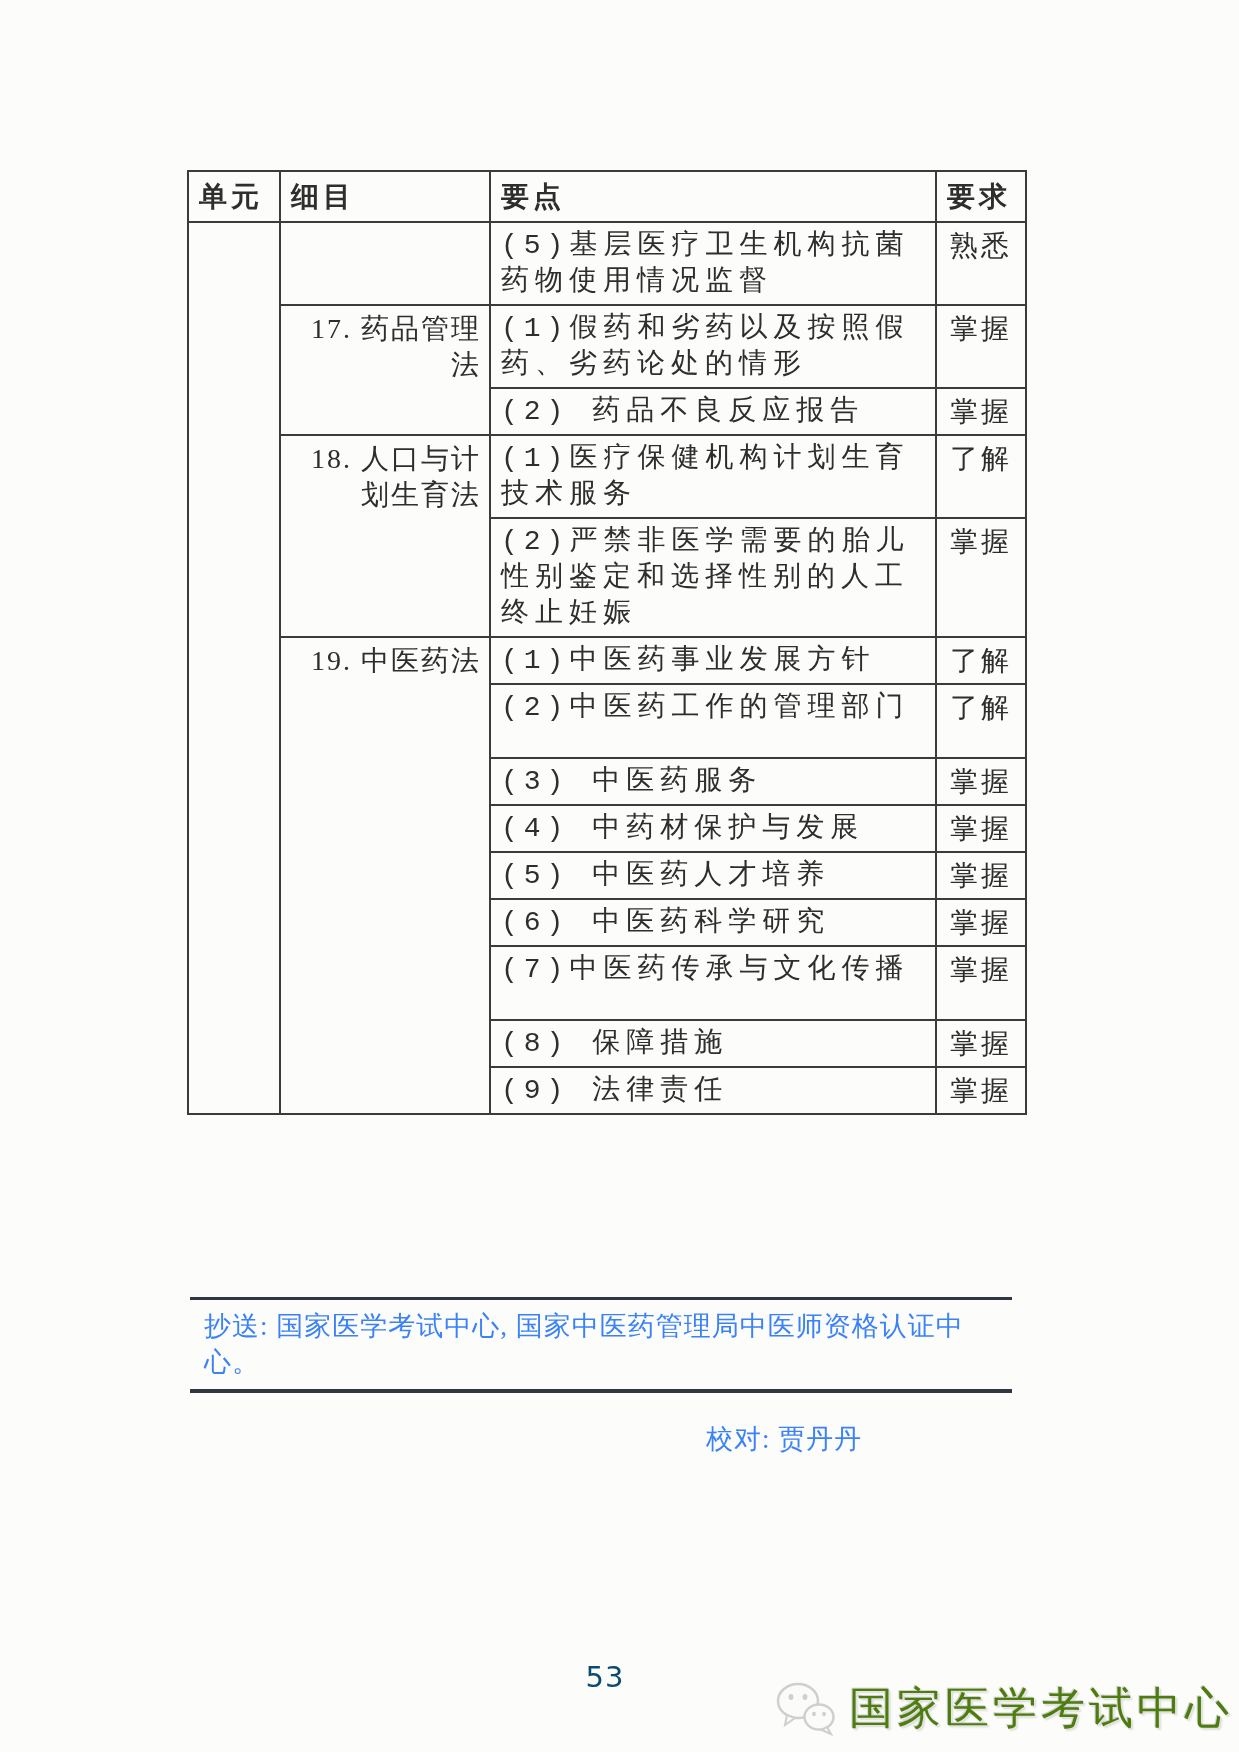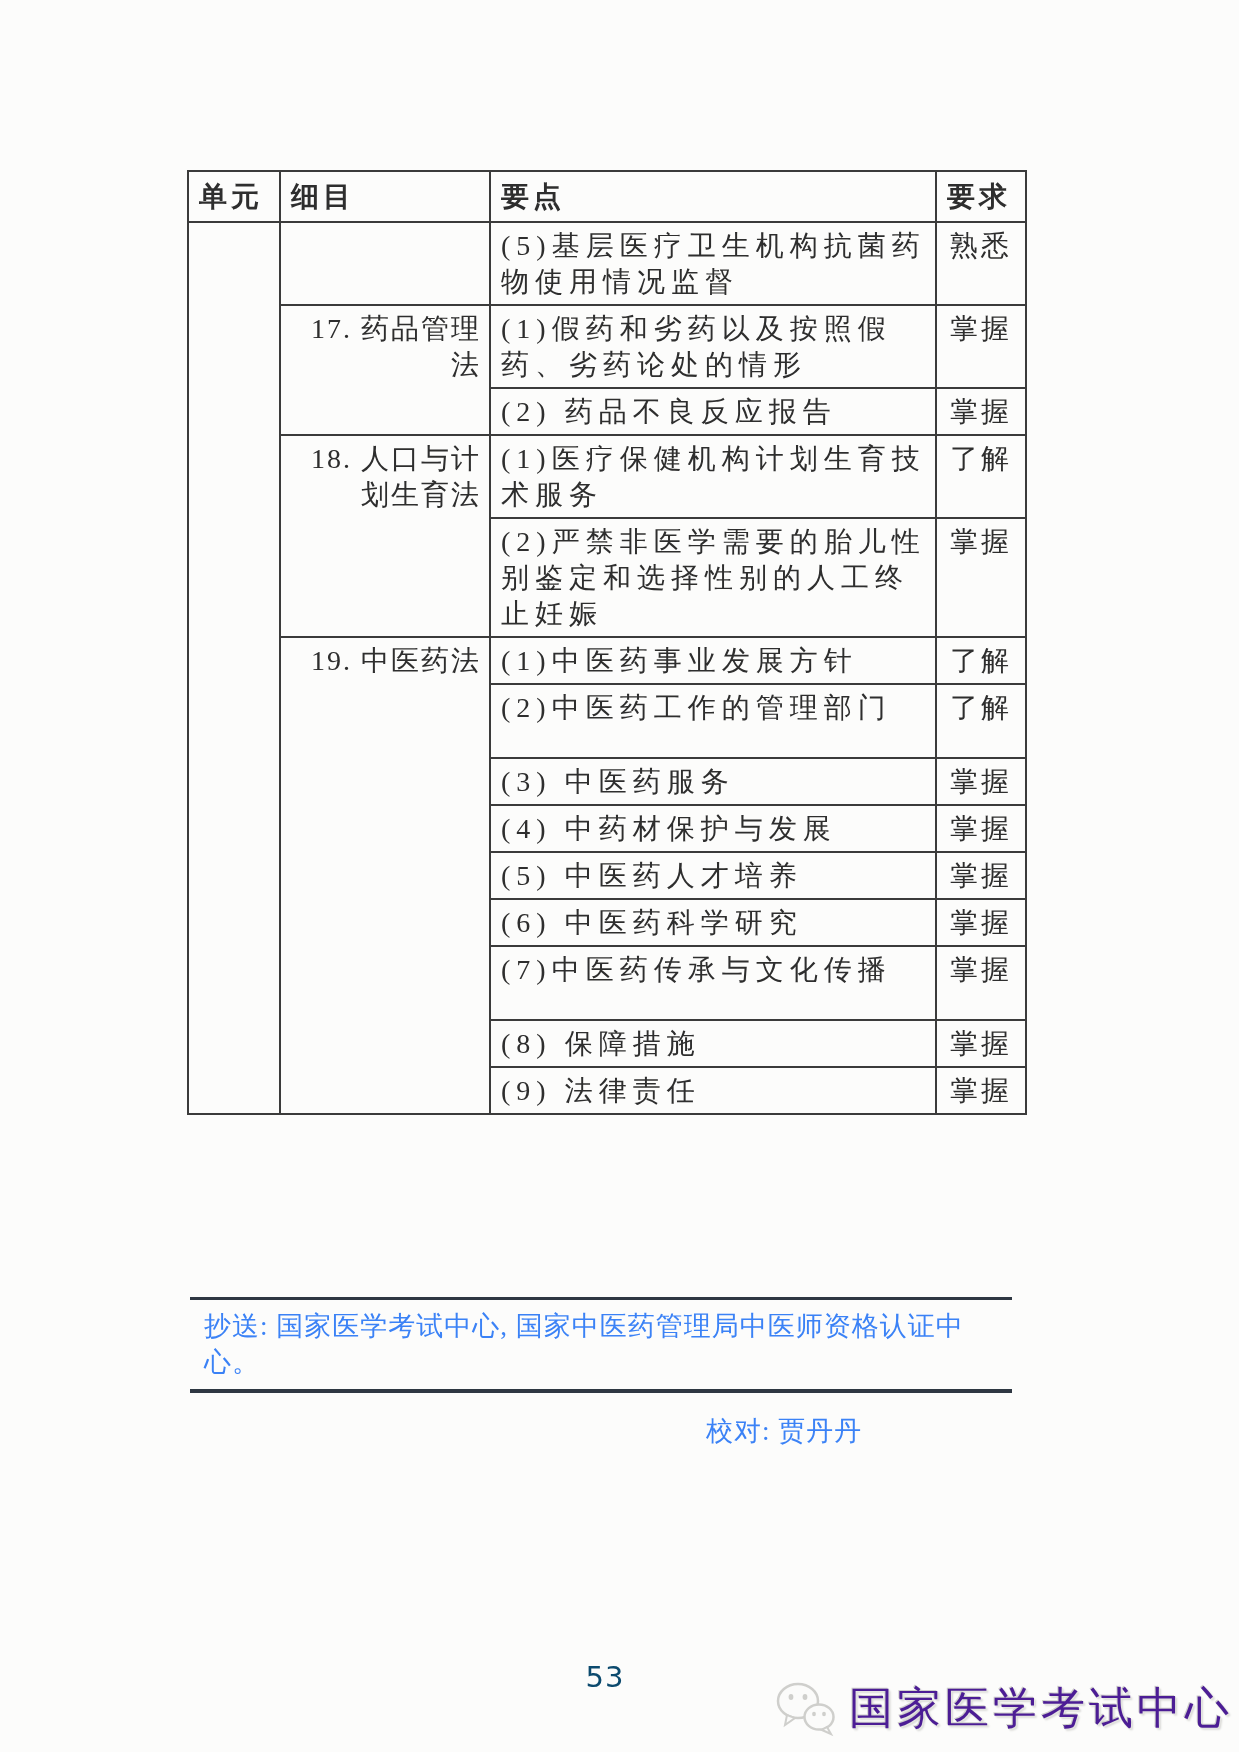--- a/index.html
+++ b/index.html
@@ -19,48 +19,48 @@
     border:2px solid #3b3b3b;vertical-align:top;
     padding:5px 8px 4px 10px;word-break:break-all;
   }
   .doc-table th{
     font-weight:bold;text-align:left;letter-spacing:4px;
     padding-top:7px;padding-bottom:6px;
   }
   tr.hdr{height:48px;}
   td.unit{width:92px;}
   td.detail{letter-spacing:2px;padding-left:12px;text-align:right;}
-  td.point{letter-spacing:6px;}
+  td.point{letter-spacing:6px;font-family:Liberation Mono, monospace;}
   td.req{letter-spacing:3px;text-align:center;padding-left:4px;padding-right:4px;}
   tr.h1{height:46px;} tr.h2{height:74px;} tr.h2b{height:78px;} tr.h3{height:114px;}
   
   .footer{
     position:absolute;left:190px;top:1297px;width:822px;
     font-size:27px;color:#3b82f6;letter-spacing:1px;
   }
   .rule{border-top:2px solid #2e3742;height:0;}
   .rule-thick{border-top:3px solid #2e3742;height:0;}
   .cc-line{padding:8px 0 9px 14px;}
   .issuer-line{display:flex;justify-content:space-between;align-items:center;
     padding:9px 82px 10px 6px;}
-  .proof-line{padding:20px 0 4px 516px;}
+  .proof-line{padding:28px 0 4px 516px;}
   
   .page-num{
     position:absolute;left:0;top:1660px;width:1210px;text-align:center;
     font-size:29px;color:#0c4a6e;letter-spacing:1px;
     font-family:"DejaVu Sans","Liberation Sans",sans-serif;
   }
   
   .watermark{
     position:absolute;right:6px;bottom:14px;
     display:flex;align-items:center;gap:12px;
   }
   .wm-text{
     font-size:44px;letter-spacing:4px;white-space:nowrap;
-    color:#4c1d95;
+    color:#4d7c0f;
     text-shadow:-1px -1px 0 #cfcfcc, 1px 1px 0 #e4e4e1, 2px 2px 2px #d8d8d5;
     font-family:Liberation Mono, monospace;
   }
 </style>
 </head>
 <body>
 
 <table class="doc-table">
   <colgroup>
     <col style="width:92px">

